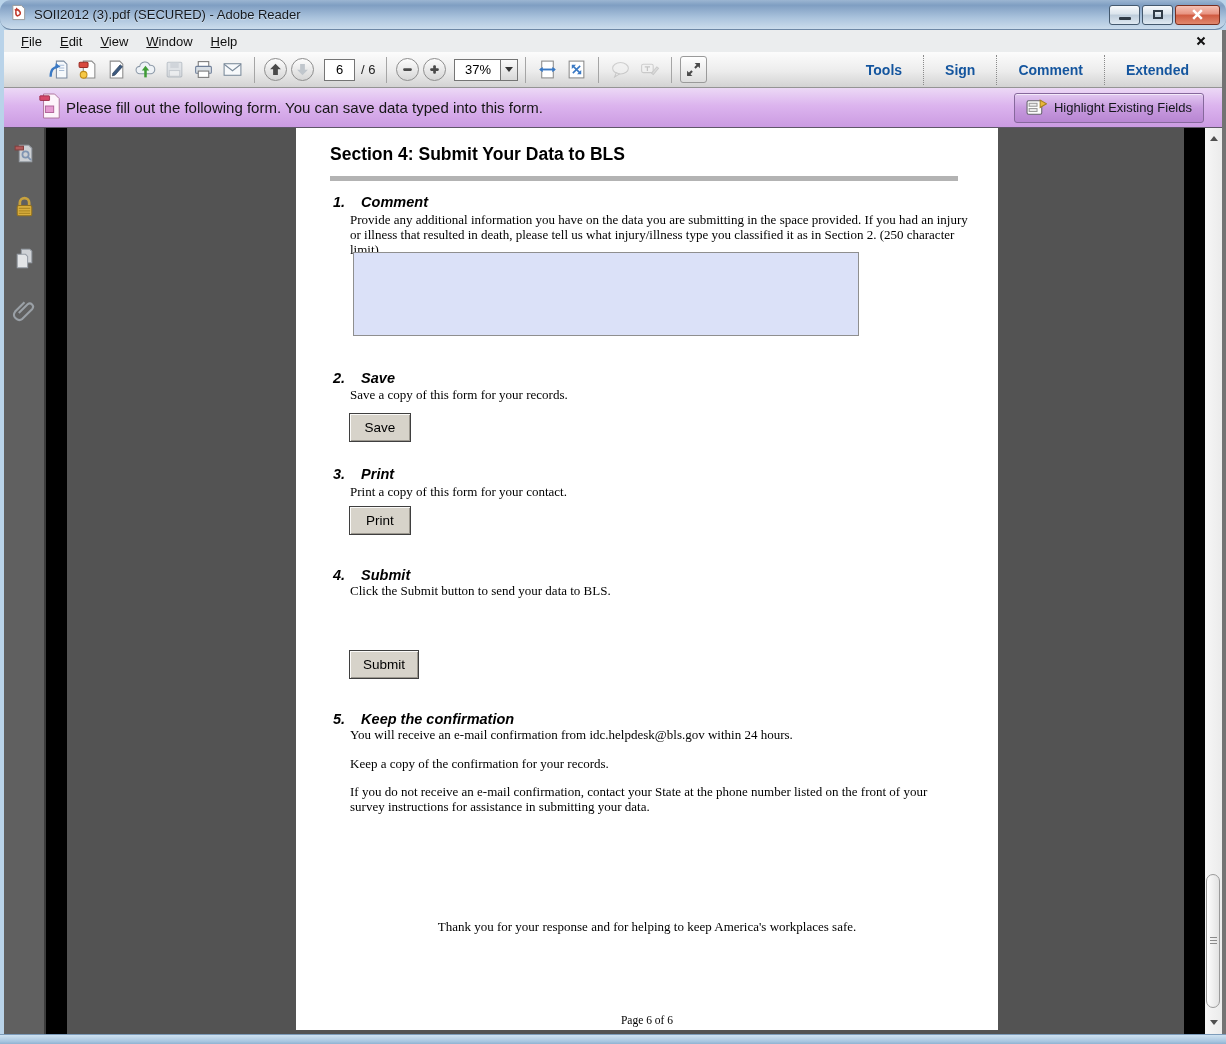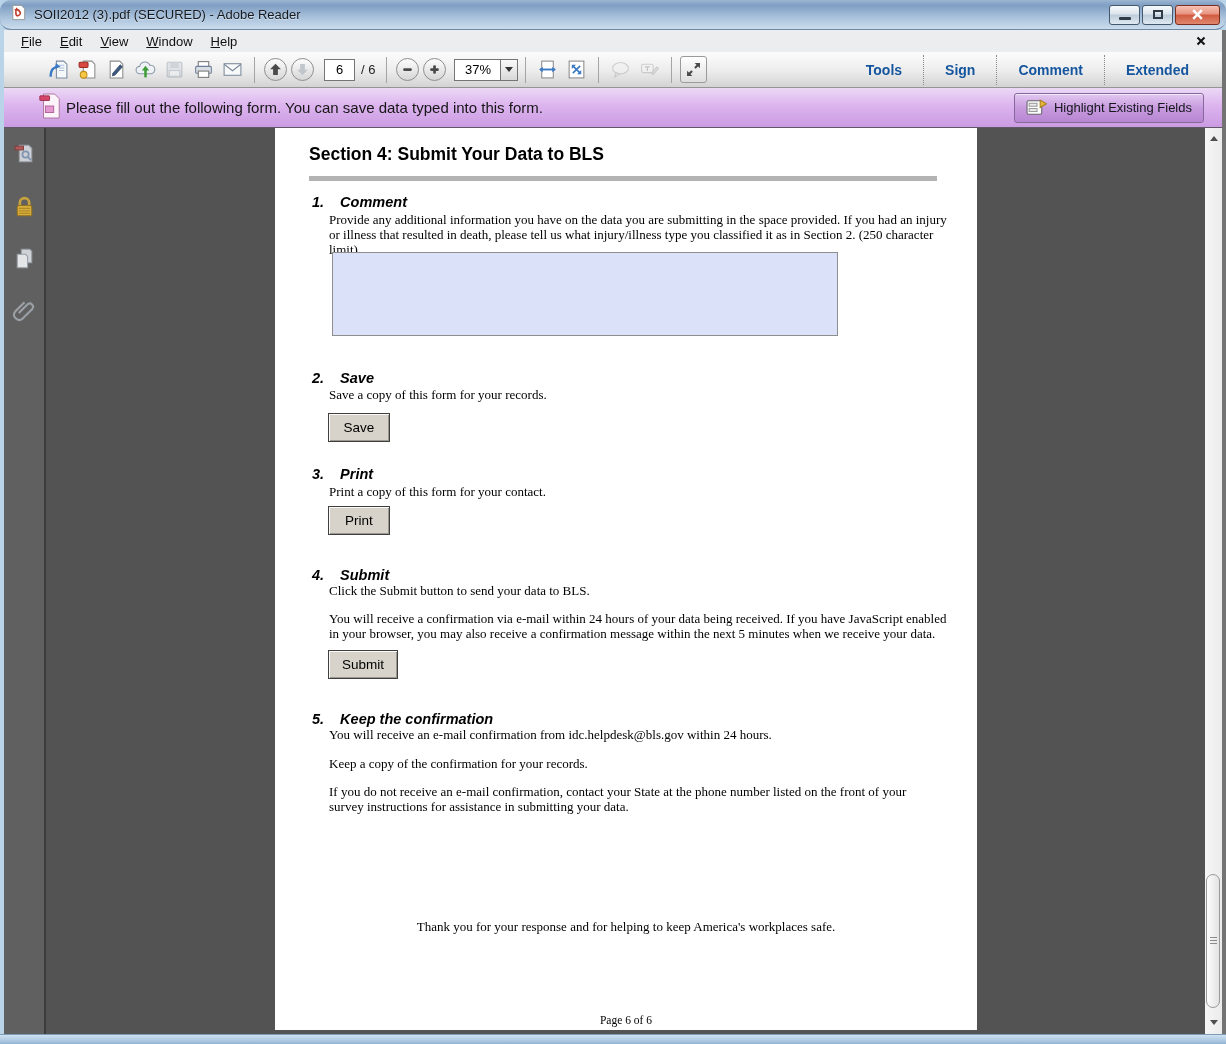--- a/index.html
+++ b/index.html
@@ -73,21 +73,21 @@
   }
   .info-text { font-size:15px; color:#161616; margin-left:4px; }
   .highlight-btn {
     margin-left:auto; margin-right:8px; height:30px; display:flex; align-items:center; gap:7px;
     padding:0 11px; border:1px solid #86689c; border-radius:3px;
     background:linear-gradient(180deg,#e2c8f1 0%,#c79ade 50%,#b886d2 100%);
     box-shadow:inset 0 1px 0 rgba(255,255,255,.6);
     font-size:13px; color:#14171c; cursor:default;
   }
   
-  .content { display:flex; height:906px; background:#000000; position:relative; }
+  .content { display:flex; height:906px; background:#000000; position:relative;gap:21px; }
   .sidebar { width:42px; background:#606060; border-right:2px solid #3d3d3d;
              display:flex; flex-direction:column; align-items:center; padding-top:12px; gap:24px; }
   .side-icon { width:28px; height:28px; display:flex; align-items:center; justify-content:center; }
   .docarea { flex:1; position:relative; background:#535353; overflow:hidden; }
   .page { position:absolute; left:229px; top:0; width:702px; height:902px; background:#ffffff; }
   
   .scrollbar { width:17px; position:relative; background:linear-gradient(90deg,#f6f6f6,#ebebeb); }
   .sb-arrow { position:absolute; left:0; width:17px; height:16px; display:flex; align-items:center; justify-content:center; }
   .sb-up { top:2px; } .sb-down { bottom:4px; }
   .tri-up { width:0;height:0;border-left:4px solid transparent;border-right:4px solid transparent;border-bottom:5px solid #4f4f4f; }
@@ -360,21 +360,20 @@
           <div class="sec" style="top:338px">
             <span>3.</span><span class="t">Print</span>
           </div>
           <div class="pbody" style="top:356px">Print a copy of this form for your contact.</div>
           <button class="form-btn" style="top:378px;width:62px">Print</button>
 
           <div class="sec" style="top:439px">
             <span>4.</span><span class="t">Submit</span>
           </div>
           <div class="pbody" style="top:455px">Click the Submit button to send your data to BLS.</div>
-          <div class="pbody" style="top:483px">You will receive a confirmation via e-mail within 24 hours of your data being received.  If you have JavaScript enabled in your browser, you may also receive a confirmation message within the next 5 minutes when we receive your data.</div>
           <button class="form-btn" style="top:522px;width:70px">Submit</button>
 
           <div class="sec" style="top:583px">
             <span>5.</span><span class="t">Keep the confirmation</span>
           </div>
           <div class="pbody" style="top:599px">You will receive an e-mail confirmation from idc.helpdesk@bls.gov within 24 hours.</div>
           <div class="pbody" style="top:628px">Keep a copy of the confirmation for your records.</div>
           <div class="pbody" style="top:656px;width:605px">If you do not receive an e-mail confirmation, contact your State at the phone number listed on the front of your survey instructions for assistance in submitting your data.</div>
 
           <div class="pg-el pg-center" style="top:791px;font-size:13px">Thank you for your response and for helping to keep America's workplaces safe.</div>

